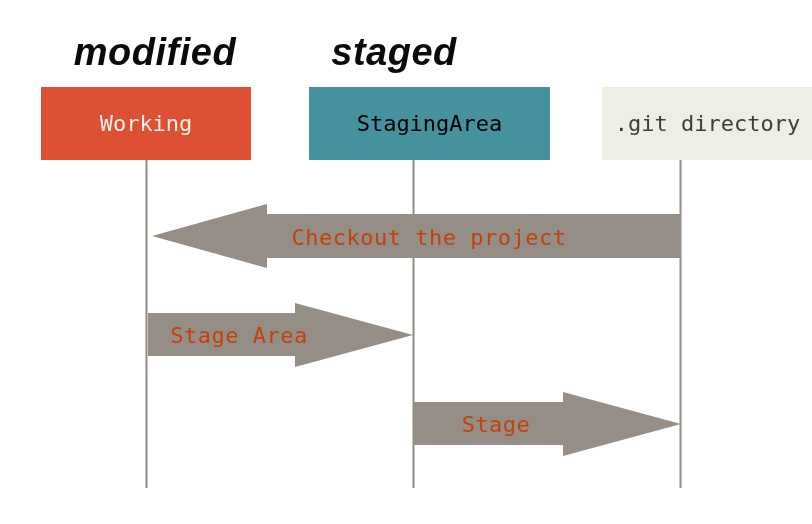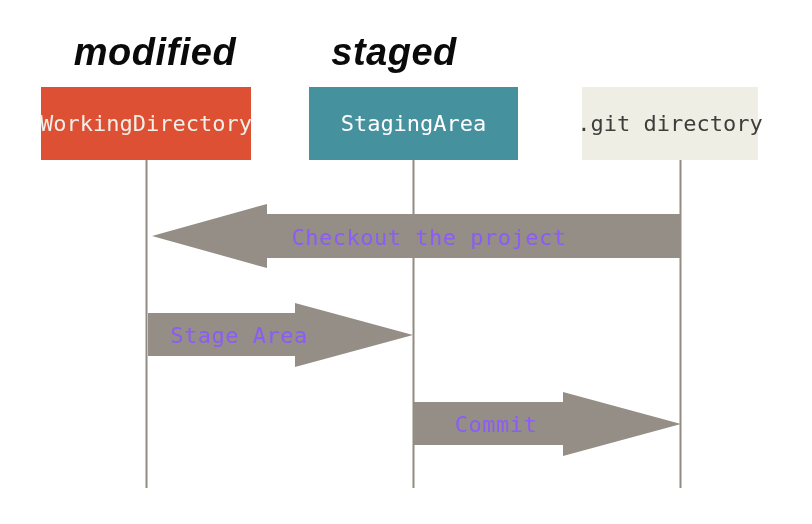--- a/index.html
+++ b/index.html
@@ -25,28 +25,28 @@
   }
   .box{
     position:absolute;top:87px;height:73px;z-index:2;
     display:flex;flex-direction:row;
     align-items:center;justify-content:center;
     font-family:"DejaVu Sans Mono","Liberation Mono",monospace;
     font-size:22px;line-height:27px;
     text-align:center;white-space:pre;
   }
   .box-working{left:41px;width:210px;background:#dd5033;color:#f1efe8;}
-  .box-staging{left:309px;width:209px;background:#46919e;color:#ffffff;justify-content:center;}
-  .box-git{left:582px;width:176px;background:#eeeee4;color:#3e3d3a;}
+  .box-staging{left:309px;width:241px;background:#46919e;color:#000000;justify-content:center;}
+  .box-git{left:602px;width:211px;background:#eeeee4;color:#3e3d3a;}
   .arrow-label{
     position:absolute;z-index:3;
     transform:translate(-50%,-50%);
     font-family:"DejaVu Sans Mono","Liberation Mono",monospace;
     font-size:22px;letter-spacing:0.5px;
-    color:#8b5cf6;white-space:nowrap;
+    color:#c2410c;white-space:nowrap;
   }
 </style>
 </head>
 <body>
 
 <div class="canvas">
 
   <svg class="layer-svg" width="812" height="524" viewBox="0 0 812 524">
 
     <line class="lifeline" x1="146.5" y1="160" x2="146.5" y2="488"></line>
@@ -56,27 +56,26 @@
     <polygon class="arrow" points="152,236 267,204 267,214 681,214 681,258 267,258 267,268"></polygon>
     <polygon class="arrow" points="148,313 295,313 295,303 413,335 295,367 295,356 148,356"></polygon>
     <polygon class="arrow" points="414,402 563,402 563,392 681,424 563,456 563,445 414,445"></polygon>
   </svg>
 
   <div class="state-label" style="left:155px">modified</div>
   <div class="state-label" style="left:394px">staged</div>
 
   <div class="box box-working">
     <div>Working</div>
-    <div>Directory</div>
   </div>
   <div class="box box-staging">
     <div>Staging</div>
     <div>Area</div>
   </div>
   <div class="box box-git">
     <div>.git directory</div>
   </div>
 
   <div class="arrow-label" style="left:429px;top:237px">Checkout the project</div>
   <div class="arrow-label" style="left:239px;top:335px">Stage Area</div>
-  <div class="arrow-label" style="left:496px;top:424px">Commit</div>
+  <div class="arrow-label" style="left:496px;top:424px">Stage</div>
 
 </div>
 
 </body></html>

